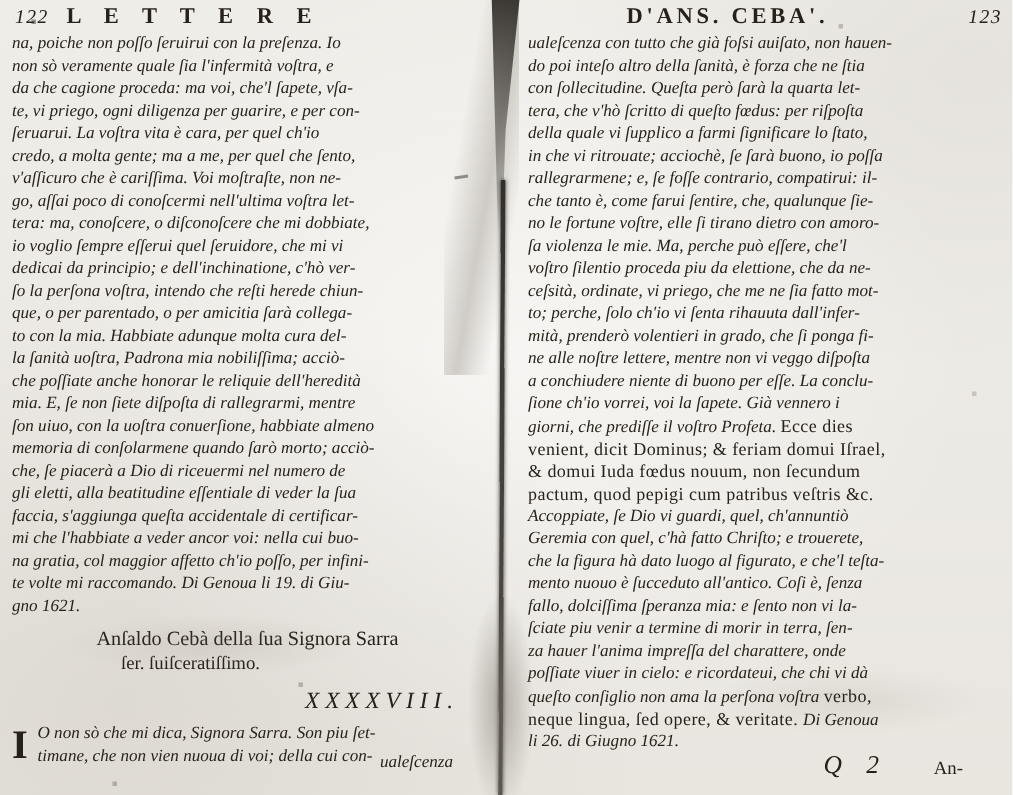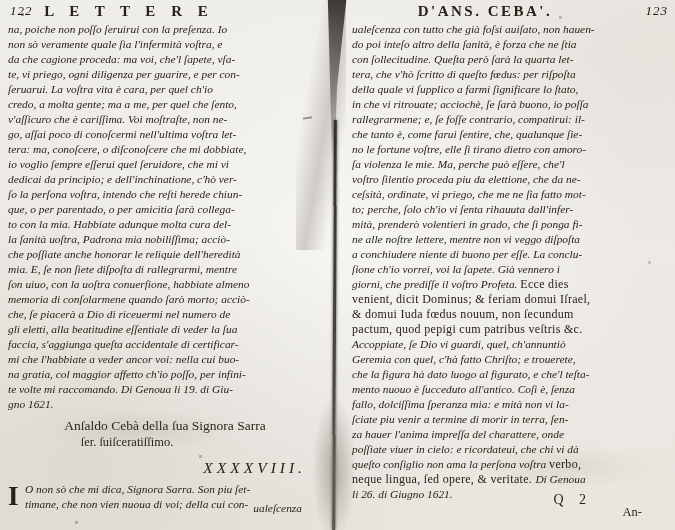--- a/index.html
+++ b/index.html
@@ -38,22 +38,22 @@
   .section-heading { text-align:right; font-style:italic; font-size:15.5px;
                      letter-spacing:4px; margin-top:9px; }
 
   .letter-start { position:relative; margin-top:5px; padding-left:17px; }
   .dropcap { position:absolute; left:0; top:1px; font-size:27px; line-height:26px;
              font-weight:bold; font-style:normal; }
 
   .catchword { position:absolute; font-style:italic; font-size:11.4px; }
   .cw-left  { right:4px;  bottom:13px;margin-top:12px; }
   .cw-right { right:28px; bottom:7px; font-style:normal; font-size:12.5px; }
-  .sigmark  { position:absolute; right:78px; bottom:19px; 
-              font-size:14px; letter-spacing:6px; }
+  .sigmark  { position:absolute; right:78px; bottom:7px; font-style:italic;
+              font-size:17px; letter-spacing:6px; }
 
   
   .gutter-shade { position:absolute; left:296px; top:0; width:50px; height:250px;
       background:linear-gradient(100deg, transparent 28%, rgba(120,112,100,.30) 55%, transparent 78%); }
   .gutter-wedge { position:absolute; left:306px; top:0; width:42px; height:158px;
       background:linear-gradient(to bottom, rgba(52,48,43,.95), rgba(52,48,43,.25) 85%, rgba(52,48,43,0));
       clip-path:polygon(52% 0, 96% 0, 74% 55%, 68% 100%, 62% 100%); }
   .gutter-line { position:absolute; left:333px; top:120px; width:3px; height:410px;
       background:linear-gradient(#33302c, #4c4741 70%, #5a554d);
       box-shadow:0 0 3px rgba(45,42,38,.85); transform:rotate(.25deg); }
@@ -156,21 +156,21 @@
         <div class="line">a conchiudere niente di buono per eſſe. La conclu-</div>
         <div class="line">ſione ch'io vorrei, voi la ſapete. Già vennero i</div>
         <div class="line"><span>giorni, che prediſſe il voſtro Profeta. </span><span class="roman">Ecce dies</span></div>
         <div class="line"><span class="roman">venient, dicit Dominus; &amp; feriam domui Iſrael,</span></div>
         <div class="line"><span class="roman">&amp; domui Iuda fœdus nouum, non ſecundum</span></div>
         <div class="line"><span class="roman">pactum, quod pepigi cum patribus veſtris &amp;c.</span></div>
         <div class="line">Accoppiate, ſe Dio vi guardi, quel, ch'annuntiò</div>
         <div class="line">Geremia con quel, c'hà fatto Chriſto; e trouerete,</div>
         <div class="line">che la figura hà dato luogo al figurato, e che'l teſta-</div>
         <div class="line">mento nuouo è ſucceduto all'antico. Coſi è, ſenza</div>
-        <div class="line">fallo, dolciſſima ſperanza mia: e mità non vi la-</div>
+        <div class="line">fallo, dolciſſima ſperanza mia: e ſento non vi la-</div>
         <div class="line">ſciate piu venir a termine di morir in terra, ſen-</div>
         <div class="line">za hauer l'anima impreſſa del charattere, onde</div>
         <div class="line">poſſiate viuer in cielo: e ricordateui, che chi vi dà</div>
         <div class="line"><span>queſto conſiglio non ama la perſona voſtra </span><span class="roman">verbo,</span></div>
         <div class="line"><span class="roman">neque lingua, ſed opere, &amp; veritate. </span><span>Di Genoua</span></div>
         <div class="line">li 26. di Giugno 1621.</div>
       </div>
     <div class="sigmark">Q 2</div>
     <div class="catchword cw-right">An-</div>
   </div>

